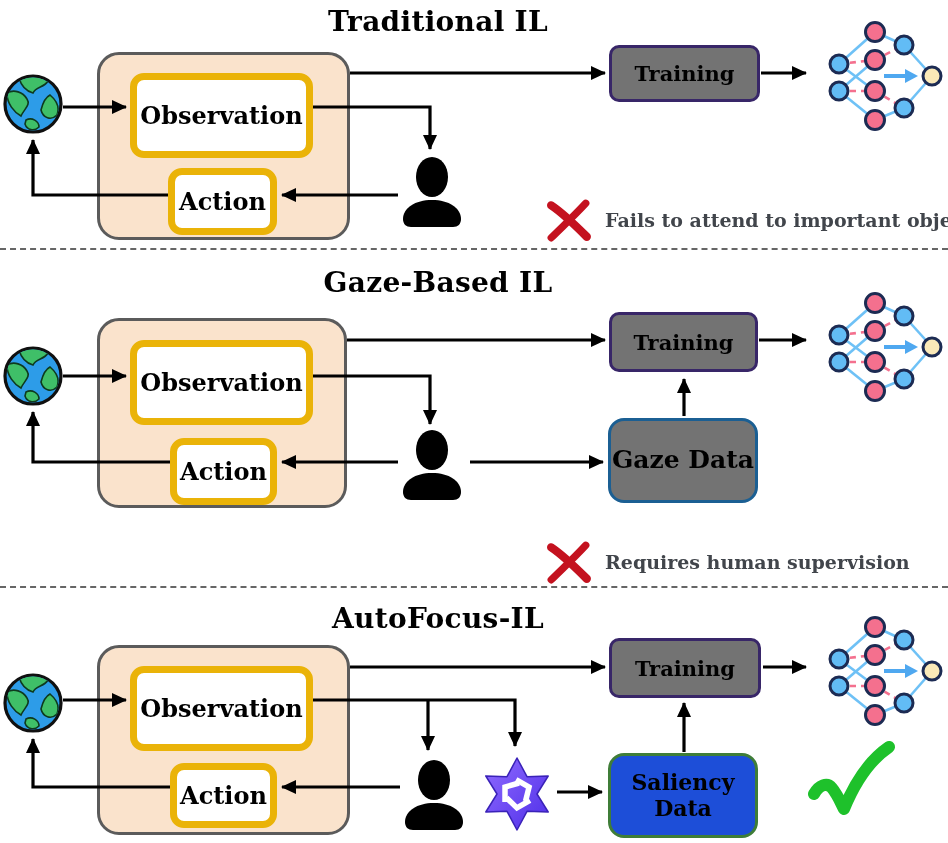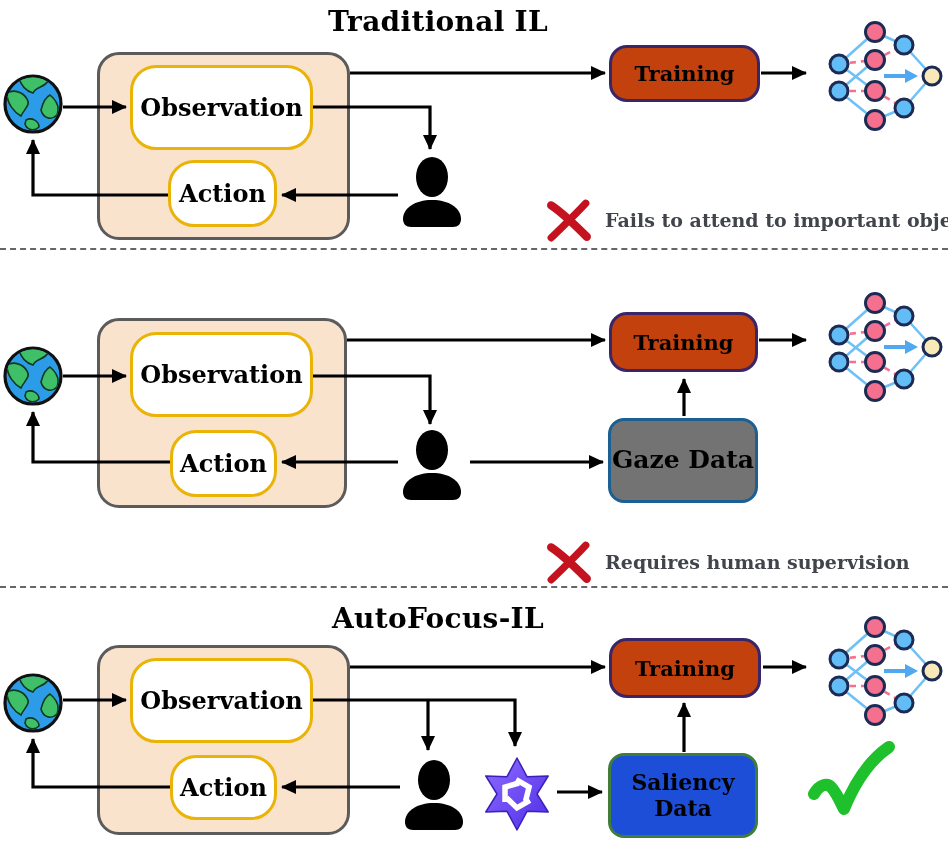--- a/index.html
+++ b/index.html
@@ -10,27 +10,27 @@
   .canvas { position:absolute; inset:0; }
   .title {
     position:absolute; left:0; width:876px; text-align:center;
     font-weight:bold; font-size:28px; letter-spacing:0.3px; z-index:2;
   }
   .loop-box {
     position:absolute; background:#FAE3CC; border:3.5px solid #5B5B5B;
     border-radius:22px; box-sizing:border-box; z-index:1;
   }
   .io-box {
-    position:absolute; background:#ffffff; border:3px solid #eab308;
-    border-radius:26px; display:flex; align-items:center; justify-content:center;
-    font-weight:bold; font-size:24px; box-sizing:border-box; z-index:2;
+    position:absolute; background:#ffffff; border:7px solid #eab308;
+    border-radius:14px; display:flex; align-items:center; justify-content:center;
+    font-weight:bold; font-size:24px; box-sizing:border-box; z-index:2;margin-top:8px;
   }
   .train-box {
-    position:absolute; background:#c2410c; border:3.5px solid #382668;
-    border-radius:18px; display:flex; align-items:center; justify-content:center;
+    position:absolute; background:#737373; border:3.5px solid #382668;
+    border-radius:10px; display:flex; align-items:center; justify-content:center;
     font-weight:bold; font-size:21px; box-sizing:border-box; z-index:2;
   }
   .data-box {
     position:absolute; border-radius:16px; display:flex; align-items:center;
     justify-content:center; font-weight:bold; font-size:25px; text-align:center;
     white-space:pre-line; line-height:1.15; box-sizing:border-box; z-index:2;
   }
   .data-box.blue  { background:#737373; border:3.5px solid #1B5F93; }
   .data-box.green { background:#1d4ed8; border:3.5px solid #3F7D38; font-size:22px; }
   .note { position:absolute; display:flex; align-items:center; gap:13px; z-index:2; }
@@ -52,20 +52,21 @@
   <div class="train-box" style="left:609px; top:45px; width:151px; height:57px">Training</div>
   <div class="note" style="left:546px; top:198px">
     <svg width="46" height="44" viewBox="0 0 44 42">
       <path d="M5,7 C17,15 28,26 39,37" stroke="#C4121F" stroke-width="8" stroke-linecap="round" fill="none"></path>
       <path d="M38,5 C27,17 16,27 5,38" stroke="#C4121F" stroke-width="7" stroke-linecap="round" fill="none"></path>
     </svg>
     <span class="note-text">Fails to attend to important objects</span>
   </div>
   <div class="divider" style="top:248px"></div>
 
+  <div class="title" style="top:266px">Gaze-Based IL</div>
   <div class="loop-box" style="left:97px; top:318px; width:250px; height:190px"></div>
   <div class="io-box" style="left:130px; top:332px; width:183px; height:85px">Observation</div>
   <div class="io-box" style="left:170px; top:430px; width:107px; height:67px">Action</div>
   <div class="train-box" style="left:609px; top:312px; width:149px; height:60px">Training</div>
   <div class="data-box blue" style="left:608px; top:418px; width:150px; height:85px">Gaze Data</div>
   <div class="note" style="left:546px; top:540px">
     <svg width="46" height="44" viewBox="0 0 44 42">
       <path d="M5,7 C17,15 28,26 39,37" stroke="#C4121F" stroke-width="8" stroke-linecap="round" fill="none"></path>
       <path d="M38,5 C27,17 16,27 5,38" stroke="#C4121F" stroke-width="7" stroke-linecap="round" fill="none"></path>
     </svg>

